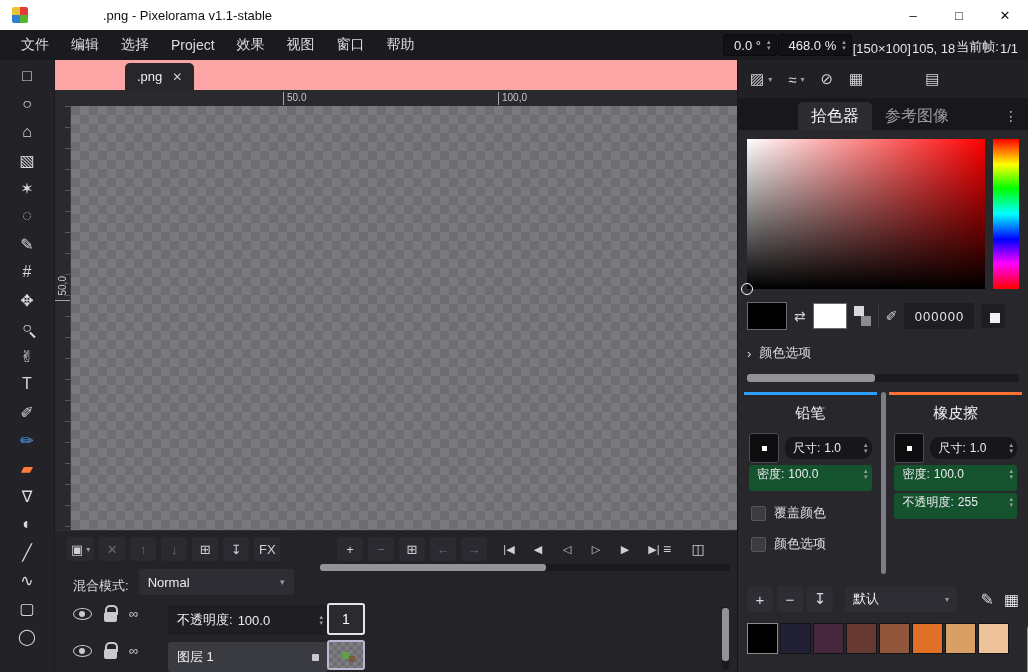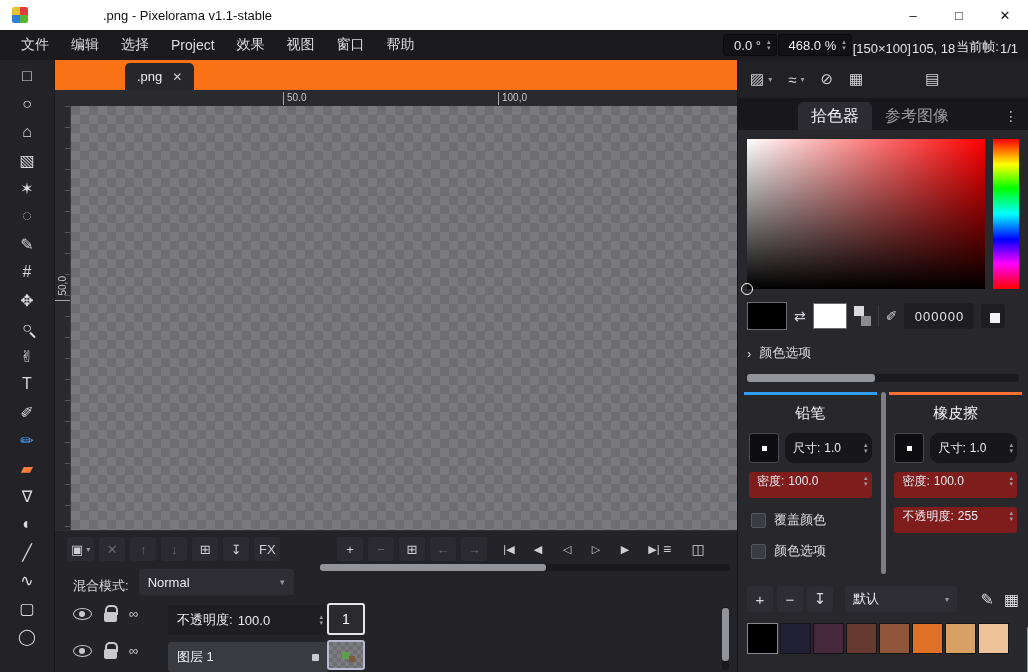--- a/index.html
+++ b/index.html
@@ -32,21 +32,21 @@
     display:flex;flex-direction:column;align-items:center;padding-top:3px;border-right:1px solid #1a1a1d}
   .tool{width:30px;height:26px;margin-bottom:2px;display:flex;align-items:center;justify-content:center;
     font-size:16px;color:#d8d8dd;border-radius:3px}
   .tool .tg{display:inline-block;font-style:normal}
   .t-zoom .tg{position:relative}
   .t-zoom .tg::after{content:"";position:absolute;width:7px;height:2px;background:#d8d8dd;
     right:-4px;bottom:1px;transform:rotate(45deg)}
 
   
   .center{position:absolute;left:55px;top:60px;width:682px;bottom:0;background:#232327}
-  .tabbar{position:absolute;top:0;left:0;right:0;height:30px;background:#f97316}
+  .tabbar{position:absolute;top:0;left:0;right:0;height:30px;background:#fca5a5}
   .ctab{position:absolute;left:70px;top:3px;height:27px;background:#26262b;border-radius:5px 5px 0 0;
     padding:0 12px;display:flex;align-items:center;gap:10px;font-size:13px;color:#ececf1}
   .ctab-x{font-size:12px;color:#cfcfd4}
   .rcorner{position:absolute;top:30px;left:0;width:16px;height:16px;background:#29292e}
   .hruler{position:absolute;top:30px;left:16px;right:0;height:28px;background:#29292e;border-bottom:1px solid #3a3a3f;
     background-image:repeating-linear-gradient(to right,#56565c 0 1px,transparent 1px 21px);
     background-size:100% 5px;background-position:0 100%;background-repeat:repeat-x}
   .rlabel{position:absolute;top:2px;font-size:10px;color:#c8c8cd;border-left:1px solid #a5a5aa;
     padding-left:3px;height:13px;line-height:11px}
   .vruler{position:absolute;top:46px;left:0;width:16px;bottom:142px;background:#29292e;border-right:1px solid #3a3a3f;
@@ -143,24 +143,24 @@
   .hscroll{margin-top:12px;height:8px;background:#1b1b1f;border-radius:3px}
   .hthumb{width:47%;height:100%;background:#93939a;border-radius:3px}
 
   .topts{display:flex;margin-top:10px;padding:0 6px;height:182px}
   .tcol{width:133px;position:relative;padding-top:3px}
   .taccent{position:absolute;top:0;left:0;right:0;height:3px}
   .ttitle{text-align:center;font-size:15px;color:#f0f0f4;margin:9px 0 10px}
   .brow{display:flex;gap:6px;align-items:center;padding:0 5px}
   .brush{width:30px;height:30px;background:#0d0d10;border:1px solid #4a4a51;border-radius:3px;position:relative}
   .brush::after{content:"";position:absolute;left:12px;top:12px;width:5px;height:5px;background:#fff}
-  .sspin{flex:1;height:30px;background:#17171b;border-radius:9px;display:flex;align-items:center;
+  .sspin{flex:1;height:22px;background:#17171b;border-radius:9px;display:flex;align-items:center;
     gap:4px;padding:0 4px 0 8px;font-size:12px;color:#ececf1}
   .sspin .sv{margin-left:auto}
-  .wspin{margin:9px 5px 0;height:26px;background:#7f1d1d;border-radius:3px;display:flex;align-items:center;
+  .wspin{margin:2px 5px 0;height:26px;background:#14532d;border-radius:3px;display:flex;align-items:center;
     gap:4px;padding:0 4px 8px 8px;font-size:12px;color:#ececf1}
   .wspin .sv{margin-left:auto}
   .cbrow{margin:13px 7px 0;display:flex;align-items:center;gap:8px;font-size:13px;color:#dcdce1}
   .cb{width:15px;height:15px;background:#3b3b42;border:1px solid #56565d;border-radius:2px}
   .tscroll{width:9px;margin:0 2px;display:flex;justify-content:center}
   .tscroll i{width:5px;height:100%;background:#7d7d84;border-radius:3px}
 
   .pal{margin-top:12px;padding:0 9px;position:relative}
   .palrow{display:flex;align-items:center;gap:4px}
   .pbtn{width:26px;height:26px;background:#2d2d33;border-radius:3px;color:#d8d8de;font-size:15px;

